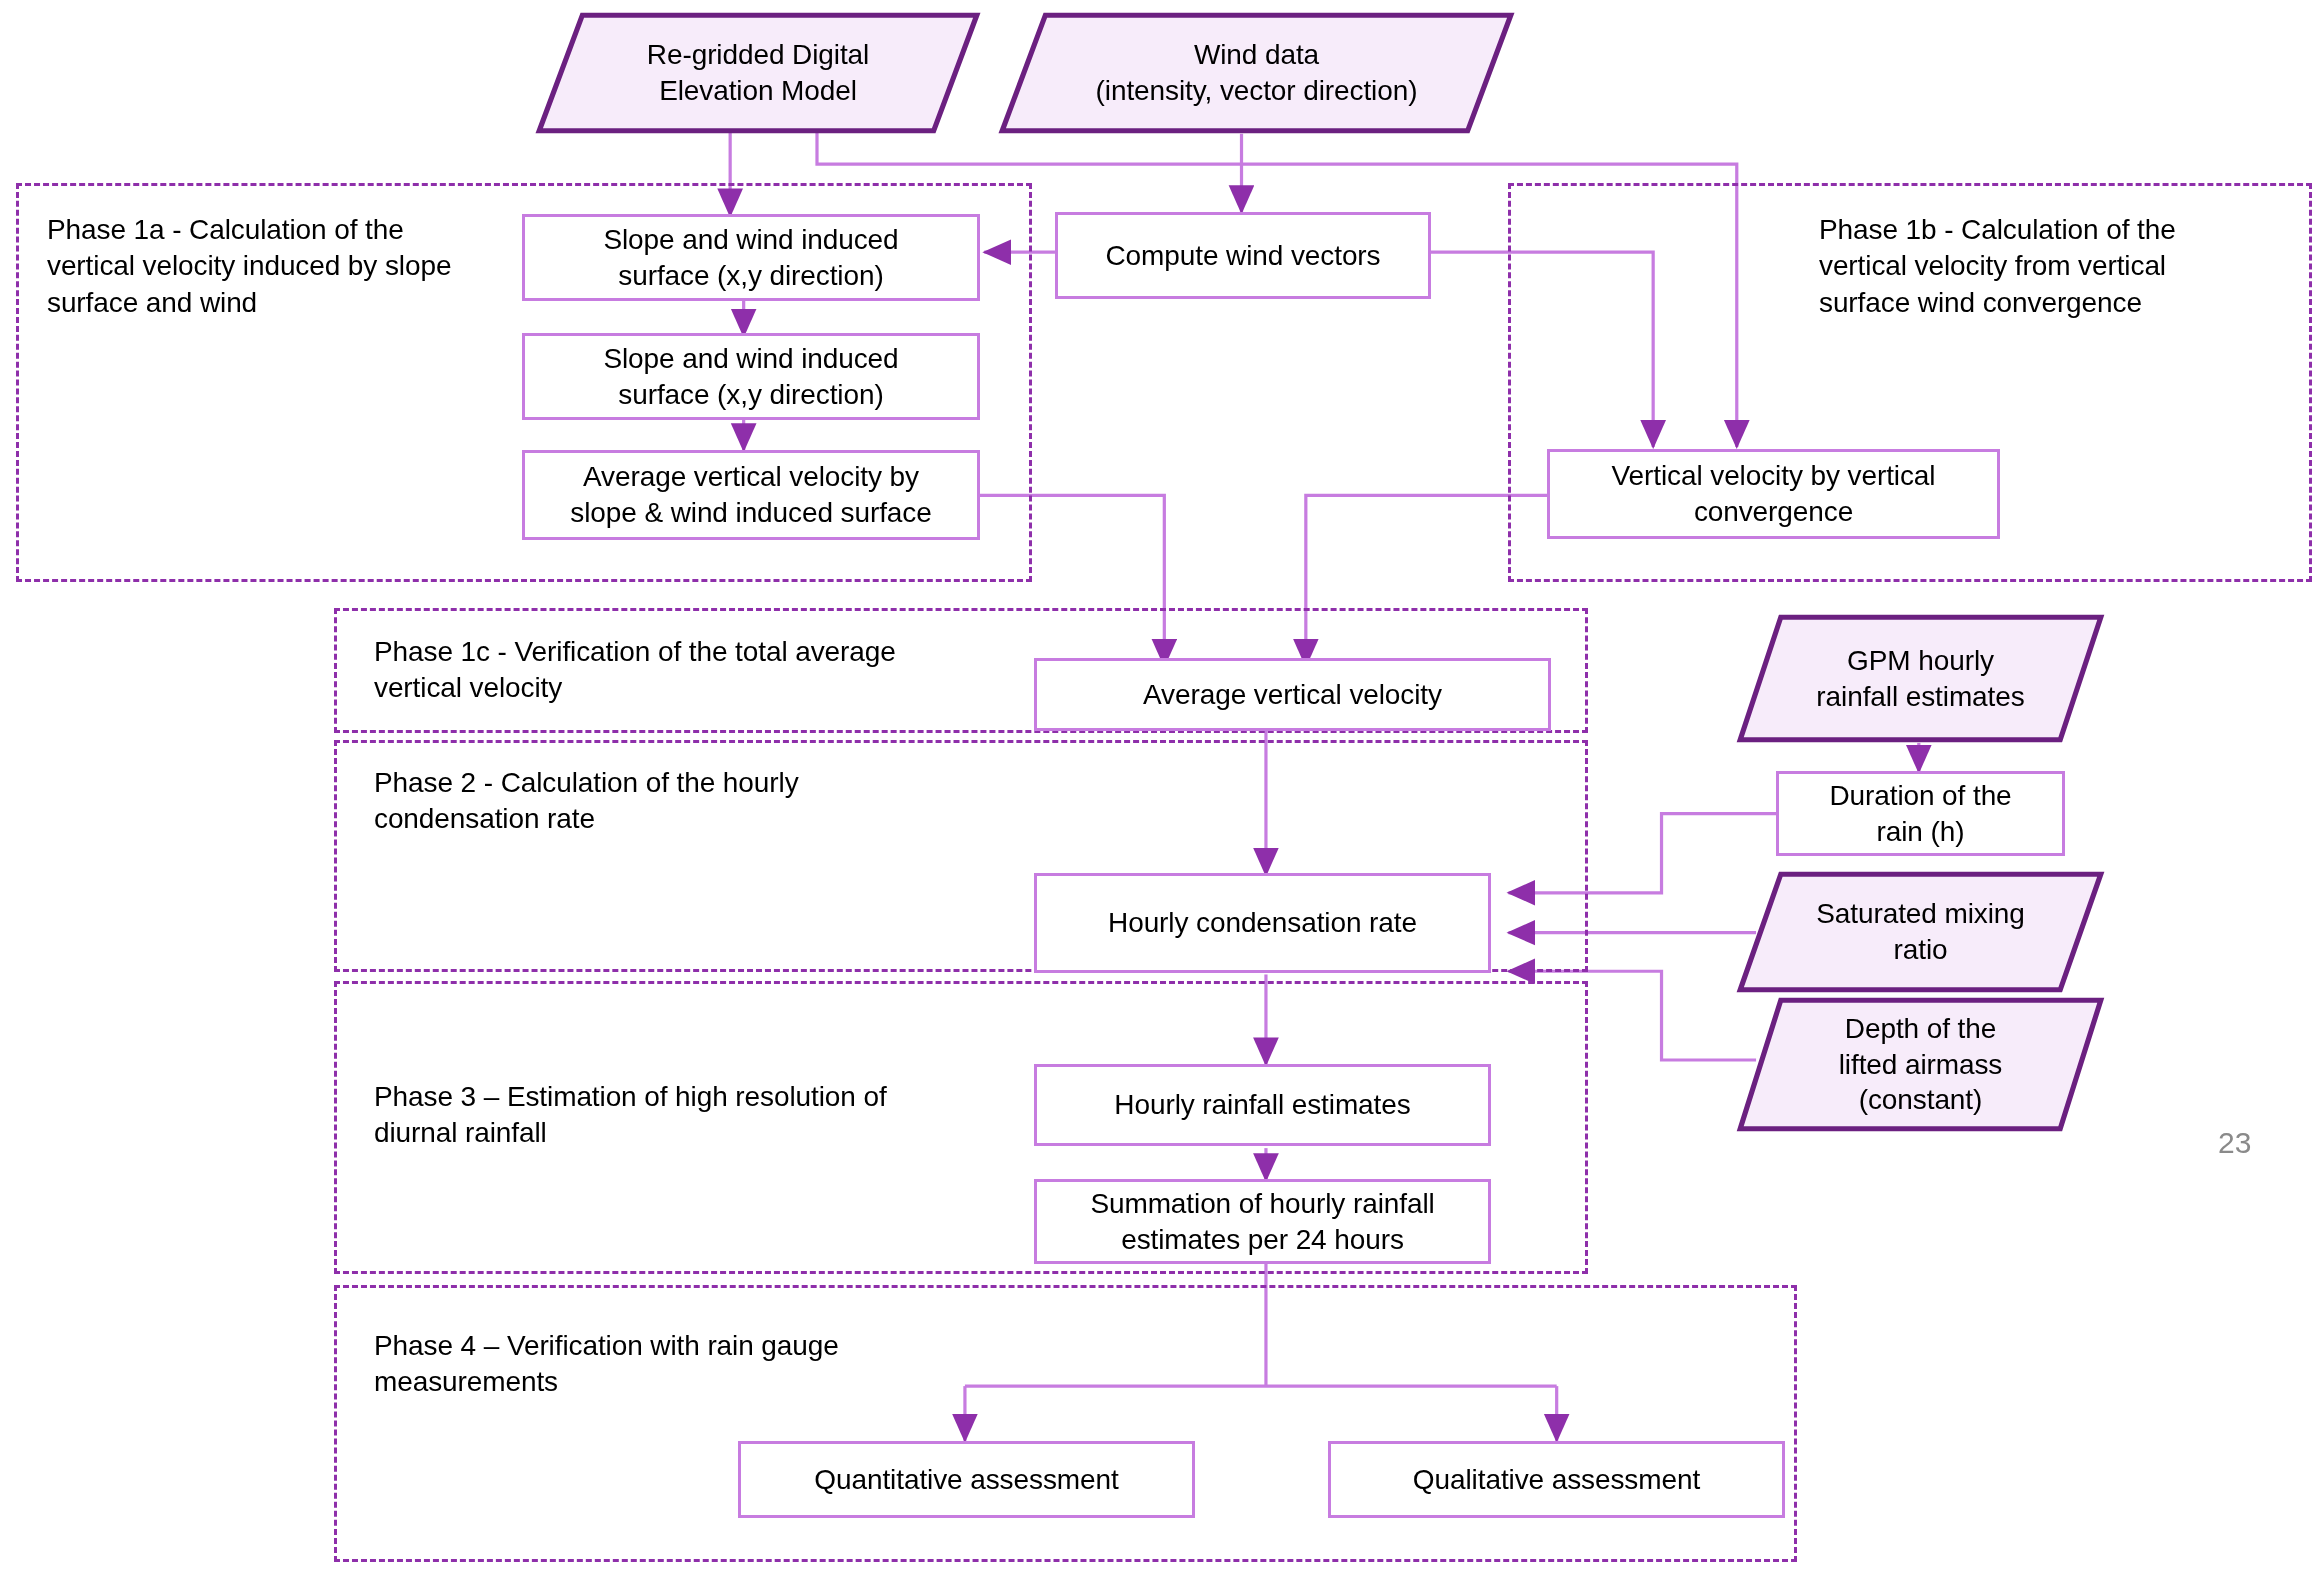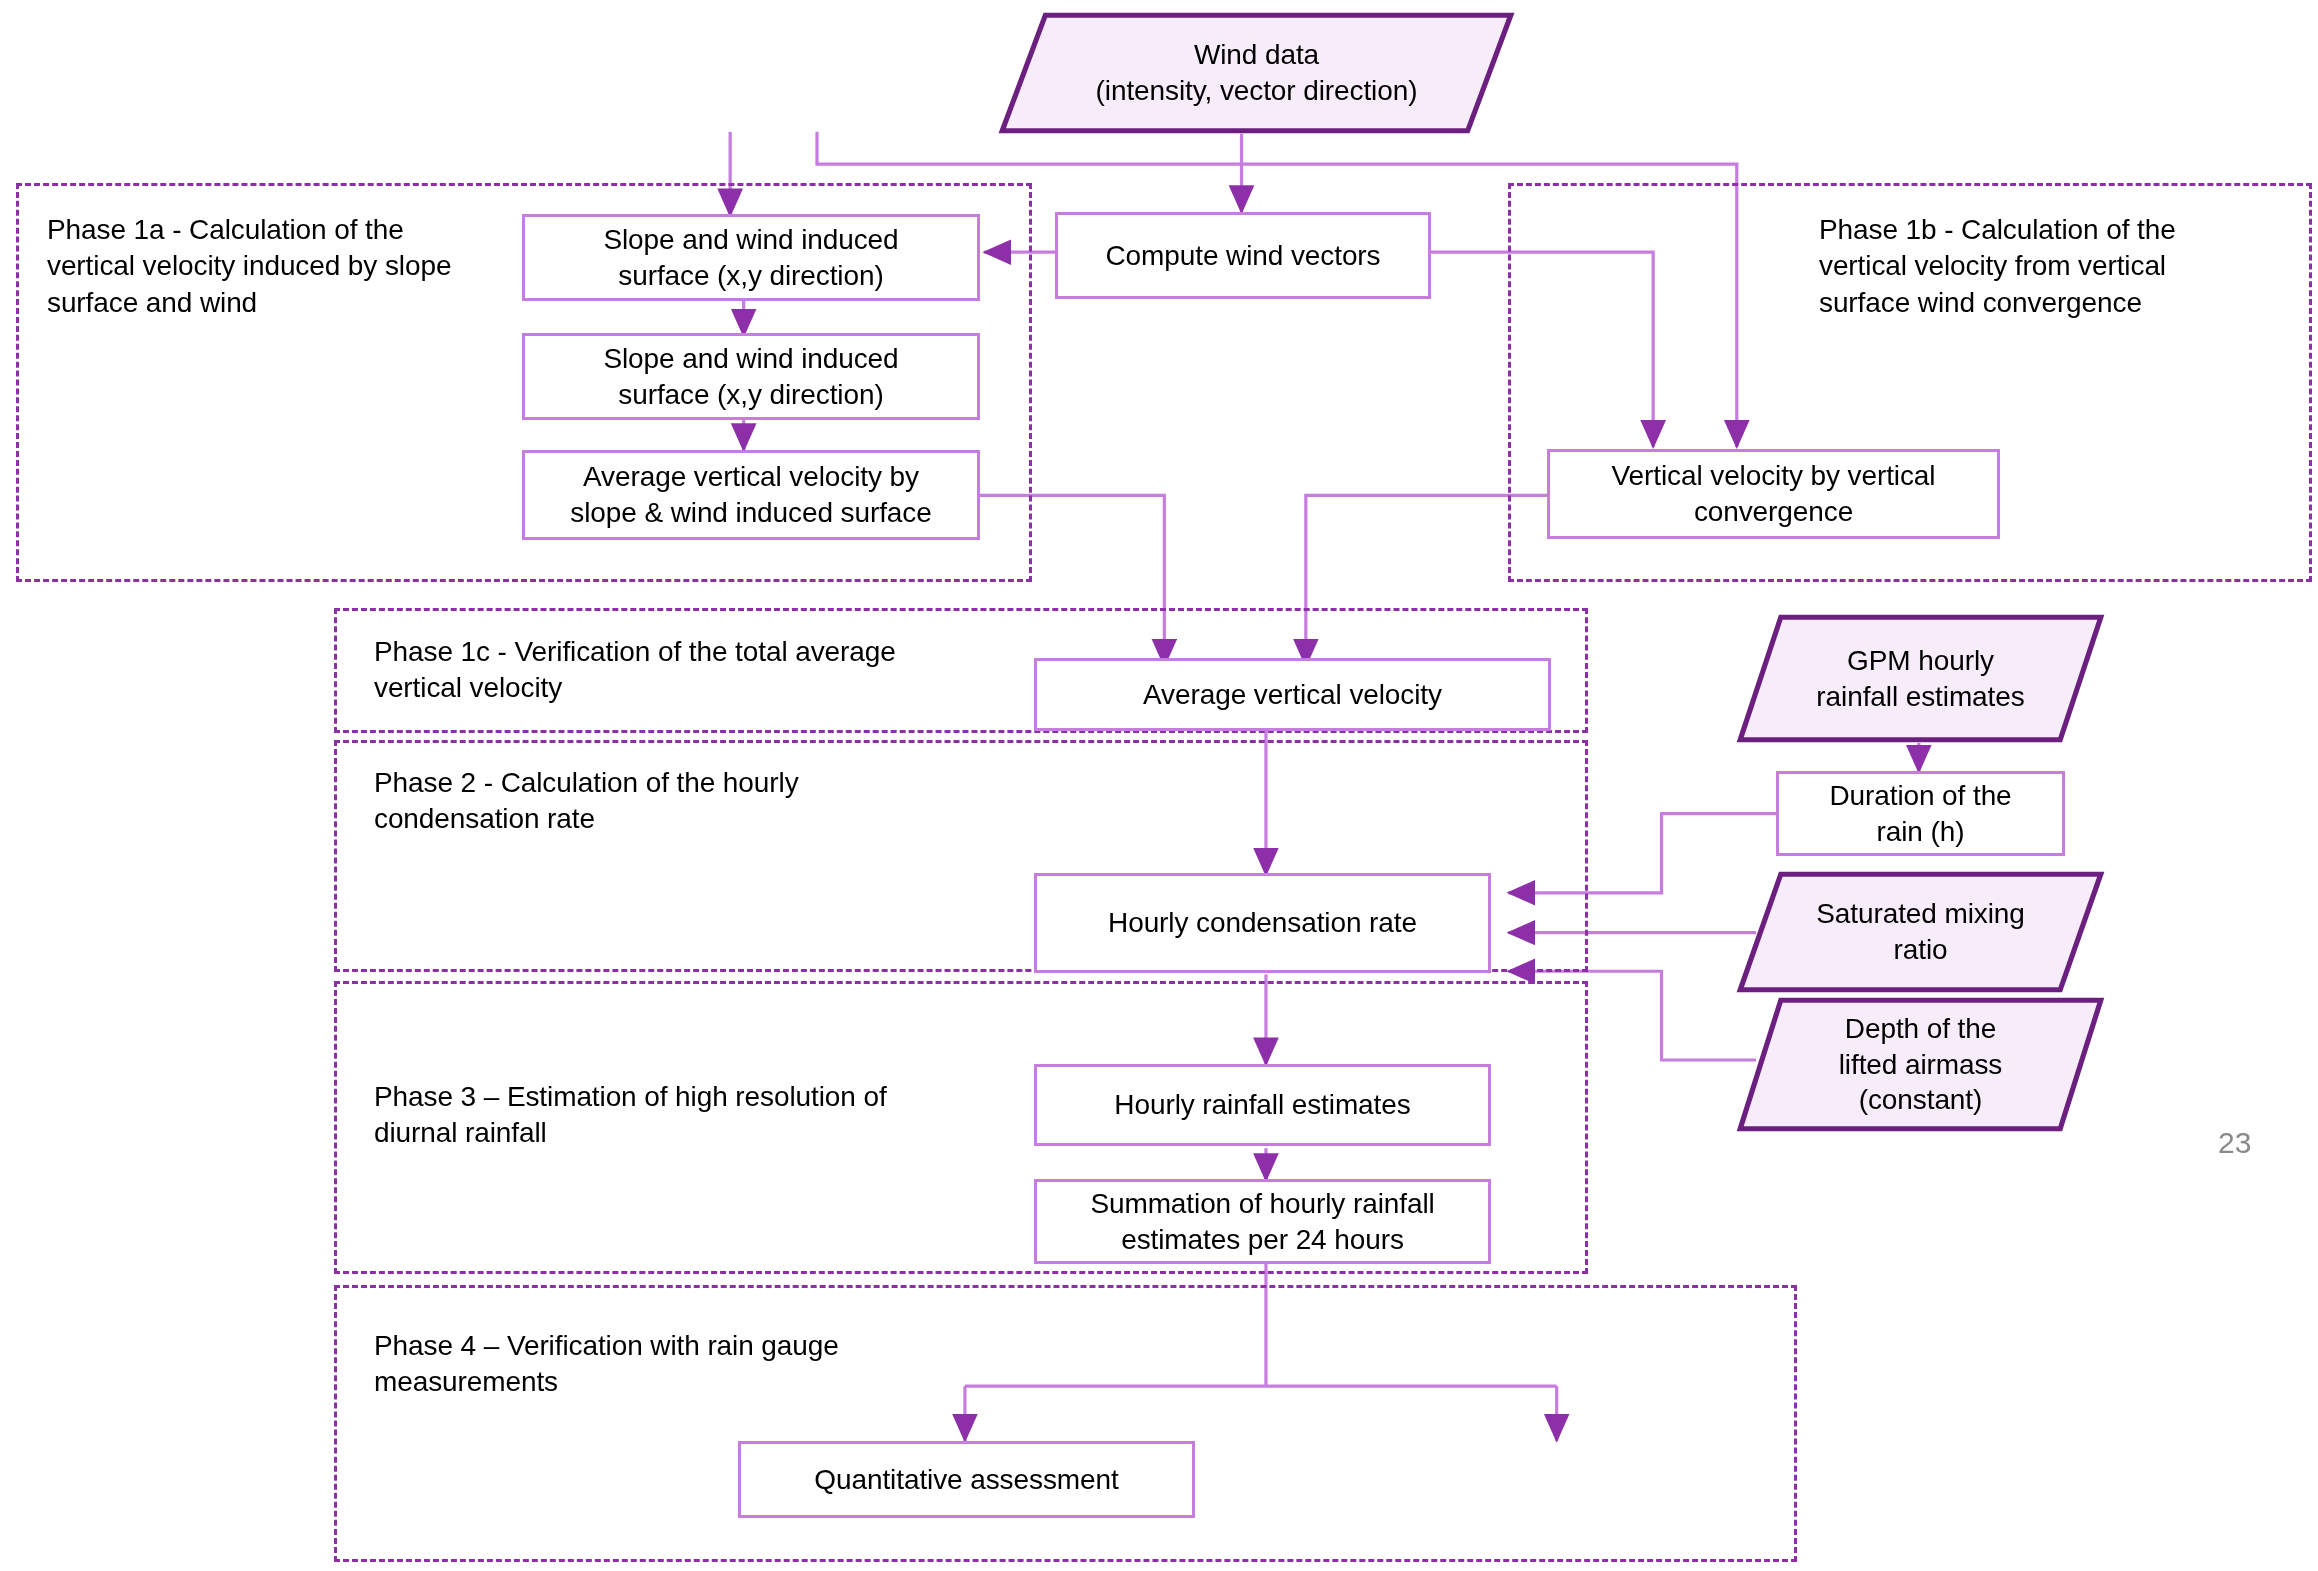--- a/index.html
+++ b/index.html
@@ -156,20 +156,27 @@
 condensation rate</div>
 
   <div class="phase-box" style="left:334px; top:981px; width:1254px; height:293px;"></div>
   <div class="phase-label" style="left:374px; top:1079px; width:643px;">Phase 3 – Estimation of high resolution of
 diurnal rainfall</div>
 
   <div class="phase-box" style="left:334px; top:1285px; width:1463px; height:277px;"></div>
   <div class="phase-label" style="left:374px; top:1328px; width:643px;">Phase 4 – Verification with rain gauge
 measurements</div>
 
+  <div class="io-wrap" style="left:536px; top:11.6px; width:444px; height:122px;">
+    <svg class="shape" width="444" height="122" viewBox="0 0 690 190" preserveAspectRatio="none">
+      <polygon points="72,5 685,5 618,185 5,185" fill="#f7ecfa" stroke="#6b2080" stroke-width="8"></polygon>
+    </svg>
+    <div class="io-text">Re-gridded Digital
+Elevation Model</div>
+  </div>
 
   <div class="io-wrap" style="left:999px; top:11.6px; width:515px; height:122px;">
     <svg class="shape" width="515" height="122" viewBox="0 0 800 190" preserveAspectRatio="none">
       <polygon points="72,5 795,5 728,185 5,185" fill="#f7ecfa" stroke="#6b2080" stroke-width="8"></polygon>
     </svg>
     <div class="io-text">Wind data
 (intensity, vector direction)</div>
   </div>
 
   <div class="io-wrap" style="left:1737px; top:871px; width:367px; height:122px;">
@@ -218,17 +225,18 @@
 
   <div class="node process" style="left:1034px; top:873px; width:457px; height:100px;">Hourly condensation rate</div>
 
   <div class="node process" style="left:1034px; top:1064px; width:457px; height:82px;">Hourly rainfall estimates</div>
 
   <div class="node process" style="left:1034px; top:1179px; width:457px; height:85px;">Summation of hourly rainfall
 estimates per 24 hours</div>
 
   <div class="node process" style="left:738px; top:1441px; width:457px; height:77px;">Quantitative assessment</div>
 
+  <div class="node process" style="left:1328px; top:1441px; width:457px; height:77px;">Qualitative assessment</div>
 
   <div class="page-number" style="left:2218px; top:1126px;">23</div>
 
 </div>
 
 
 </body></html>

